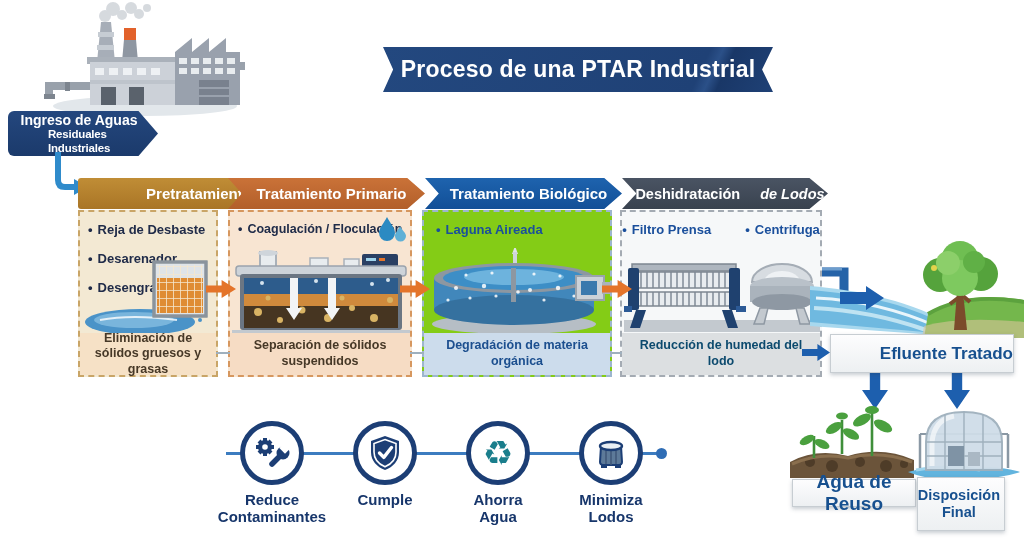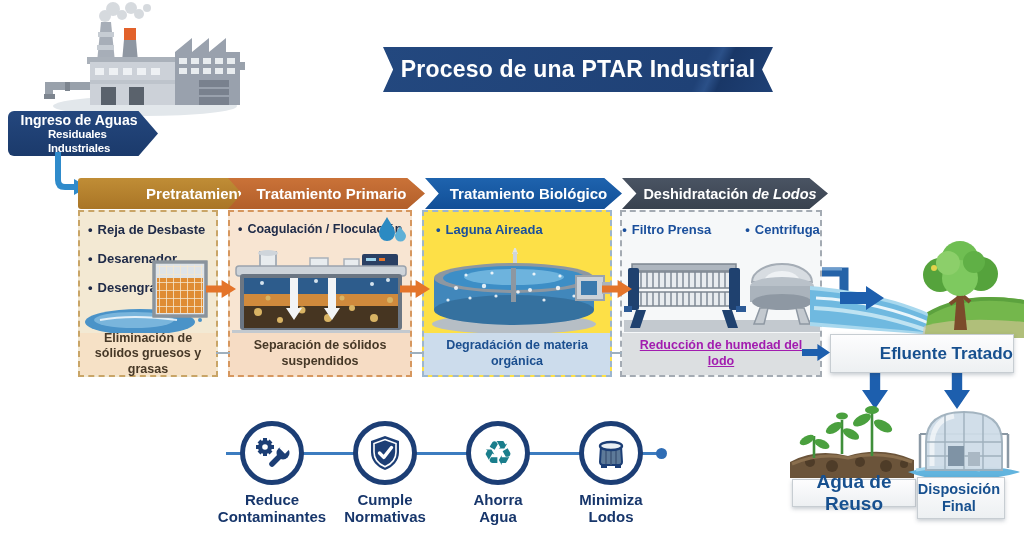--- a/index.html
+++ b/index.html
@@ -47,21 +47,21 @@
     clip-path:polygon(0 30%,55% 30%,55% 0,100% 50%,55% 100%,55% 70%,0 70%);z-index:4;}
   .arrow-d-blue{width:26px;height:38px;background:#1d5fae;
     clip-path:polygon(30% 0,70% 0,70% 50%,100% 50%,50% 100%,0 50%,30% 50%);z-index:2;}
   .conn{height:2px;background:#9fb0be;top:352px;z-index:0;}
   
   .shadow-box{background:linear-gradient(#fdfdfe,#edf0f2);border:1px solid #c7cdd2;
     box-shadow:0 2px 4px rgba(40,60,80,.25);display:flex;align-items:center;justify-content:flex-end;
     text-align:center;color:#17508f;font-weight:bold;z-index:3;line-height:1.15;}
   .effluent{left:830px;top:334px;width:182px;height:37px;font-size:17px;}
   .outcome1{left:792px;top:479px;width:122px;height:26px;font-size:19px;}
-  .outcome2{left:917px;top:477px;width:88px;height:42px;font-size:14.5px;padding:0 4px;box-sizing:border-box;}
+  .outcome2{left:917px;top:477px;width:88px;height:54px;font-size:14.5px;padding:0 4px;box-sizing:border-box;}
   
   .ben-line{left:226px;top:452px;width:436px;height:3px;background:#3c7cc0;z-index:1;}
   .ben-dot{left:656px;top:448px;width:11px;height:11px;border-radius:50%;background:#2f6db5;z-index:1;}
   .ben-circle{width:64px;height:64px;border-radius:50%;background:#fff;border:5px solid #1c3e75;
     top:421px;display:flex;align-items:center;justify-content:center;z-index:2;box-sizing:border-box;}
   .ben-label{top:492px;width:150px;text-align:center;color:#17366b;font-weight:bold;font-size:15px;line-height:1.12;}
   .recycle-glyph{font-size:34px;color:#1a7e8c;line-height:1;font-family:"DejaVu Sans",sans-serif;}
 </style>
 </head>
 <body>
@@ -142,21 +142,21 @@
 
   <div class="abs chev first" style="left:78px;width:154px;background:linear-gradient(#c08d36,#a97526);padding-left:44px;">
     <span>Pretratamiento</span>
   </div>
   <div class="abs chev next" style="left:228px;width:197px;background:linear-gradient(#ca7238,#b25f2a);">
     <span>Tratamiento Primario</span>
   </div>
   <div class="abs chev next" style="left:425px;width:197px;background:linear-gradient(#1e63ae,#124f97);">
     <span>Tratamiento Biológico</span>
   </div>
-  <div class="abs chev next" style="left:622px;width:206px;background:linear-gradient(#4a5463,#39424f);font-size:14.5px;">
+  <div class="abs chev next" style="left:622px;width:206px;background:linear-gradient(#4a5463,#39424f);font-size:14.5px;gap:8px;">
     <span>Deshidratación</span>&nbsp;
     <em>de Lodos</em>
   </div>
 
   <div class="abs panel" style="left:78px;width:140px;background:#f3e9d3;border-color:#c9a567;">
     <div class="bullets">
       <div class="bullet b-dark">Reja de Desbaste</div>
       <div class="bullet b-dark">Desarenador</div>
       <div class="bullet b-dark">Desengrasador</div>
     </div>
@@ -220,21 +220,21 @@
           <circle cx="156" cy="30" r="2"></circle>
         </g>
       <g fill="#f2f4f6">
         <polygon points="58,28 66,28 66,58 70,58 62,70 54,58 58,58"></polygon>
         <polygon points="96,28 104,28 104,58 108,58 100,70 92,58 96,58"></polygon>
       </g>
     </svg>
     <div class="cap" style="background:#f6dcc4;color:#463827;">Separación de sólidos suspendidos</div>
   </div>
 
-  <div class="abs panel" style="left:422px;width:190px;background:#fde047;border-color:#9db6ce;">
+  <div class="abs panel" style="left:422px;width:190px;background:#84cc16;border-color:#9db6ce;">
     <div class="bullets" style="left:12px;">
       <div class="bullet b-blue">Laguna Aireada</div>
     </div>
     <svg class="illus" style="left:2px;top:36px;" width="184" height="90" viewBox="0 0 184 90">
       <ellipse cx="88" cy="76" rx="82" ry="10" fill="#b6bec5"></ellipse>
       <polygon points="86,6 92,6 89,-2" fill="#dfe4e8"></polygon>
       <rect x="87" y="4" width="4" height="12" fill="#cfd5db"></rect>
       <rect x="8" y="30" width="160" height="32" fill="#4187bb"></rect>
       <ellipse cx="88" cy="62" rx="80" ry="15" fill="#35719f"></ellipse>
       <ellipse cx="88" cy="30" rx="80" ry="15" fill="#8d97a1"></ellipse>
@@ -291,21 +291,21 @@
 
       <path d="M128 26 A30 18 0 0 1 188 26 Z" fill="#d7dce1" stroke="#a5adb6" stroke-width="2"></path>
       <path d="M140 26 A18 11 0 0 1 176 26 Z" fill="#eef1f4"></path>
       <ellipse cx="158" cy="30" rx="32" ry="9" fill="#b9c1c9"></ellipse>
       <rect x="126" y="30" width="64" height="16" fill="#aab3bc"></rect>
       <ellipse cx="158" cy="46" rx="30" ry="8" fill="#8e98a3"></ellipse>
       <polygon points="136,52 144,52 140,68 130,68" fill="#c3c9cf" stroke="#8e98a3" stroke-width="1.5"></polygon>
       <polygon points="172,52 180,52 186,68 176,68" fill="#c3c9cf" stroke="#8e98a3" stroke-width="1.5"></polygon>
       <rect x="188" y="34" width="8" height="14" fill="#55759c"></rect>
     </svg>
-    <div class="cap" style="background:#dcdfe1;color:#a21caf;text-decoration:underline;">Reducción de humedad del lodo</div>
+    <div class="cap" style="background:#dcdfe1;color:#0c4a6e;">Reducción de humedad del lodo</div>
   </div>
 
   <div class="abs arrow-r-orange" style="left:206px;top:280px;"></div>
   <div class="abs arrow-r-orange" style="left:400px;top:280px;"></div>
   <div class="abs arrow-r-orange" style="left:602px;top:280px;"></div>
 
   <div class="abs conn" style="left:216px;width:14px;"></div>
   <div class="abs conn" style="left:410px;width:14px;"></div>
   <div class="abs conn" style="left:610px;width:12px;"></div>
 
@@ -382,21 +382,20 @@
         <rect x="23" y="30" width="6" height="4" fill="#1c3e75"></rect>
     </svg>
   </div>
 
   <div class="abs ben-label" style="left:197px;">
     <div>Reduce</div>
     <div>Contaminantes</div>
   </div>
   <div class="abs ben-label" style="left:310px;">
     <div>Cumple</div>
-    <div>Normativas</div>
   </div>
   <div class="abs ben-label" style="left:536px;">
     <div>Minimiza</div>
     <div>Lodos</div>
   </div>
   <div class="abs ben-label" style="left:423px;">
     <div>Ahorra</div>
     <div>Agua</div>
   </div>
 

